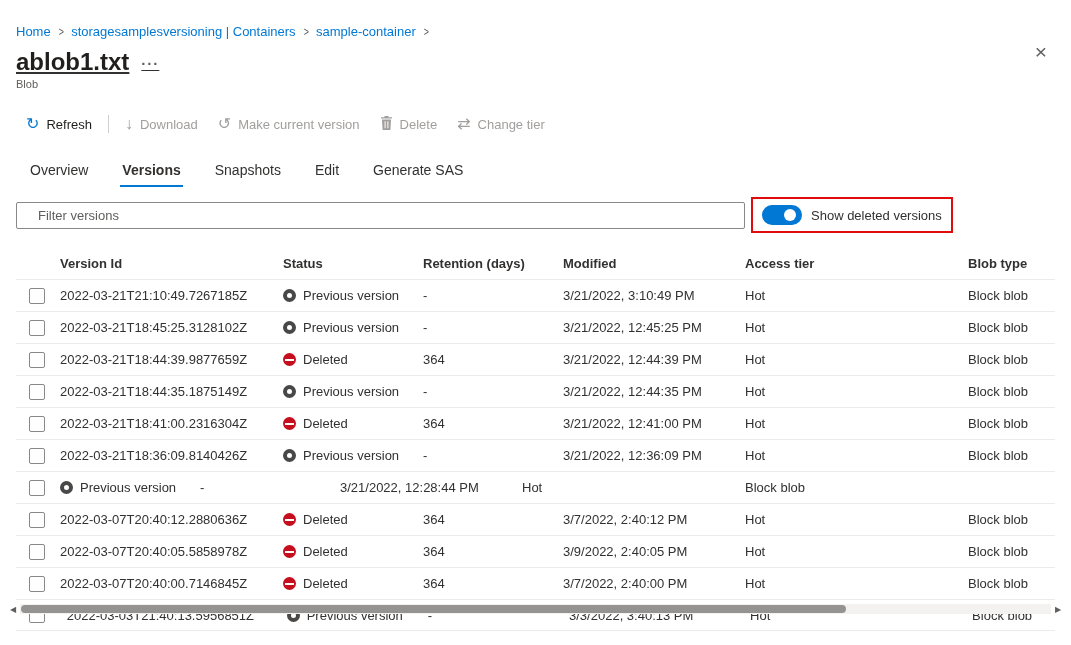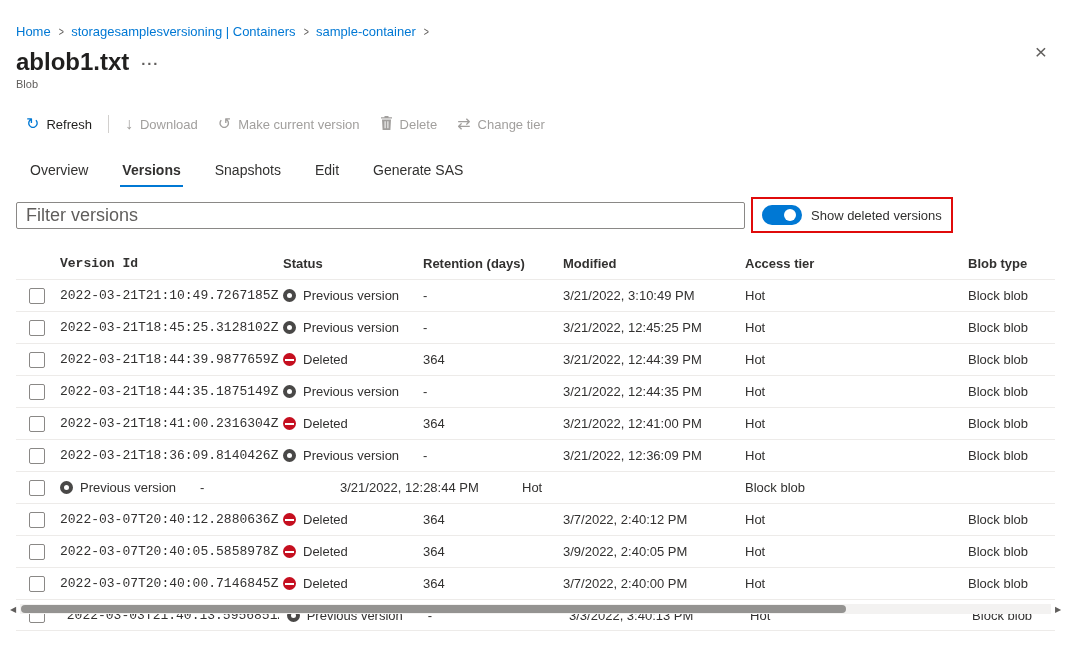--- a/index.html
+++ b/index.html
@@ -9,21 +9,21 @@
     font-family:"Liberation Sans", sans-serif; font-size:13px; color:#323130;
   }
   .page { padding:0 16px; }
 
   
   .breadcrumb { display:flex; align-items:center; gap:7px; padding-top:24px; font-size:13px; }
   .breadcrumb .crumb { color:var(--accent,#0078d4); cursor:pointer; }
   .breadcrumb .sep { color:#605e5c; font-size:11px; transform:scale(.8,1.1); }
 
   
-  .title-row { margin-top:10px; display:flex; align-items:flex-start; }
+  .title-row { margin-top:10px; display:flex; align-items:flex-start;text-decoration:underline; }
   .page-title { font-size:24px; font-weight:700; color:#201f1e; line-height:26px; }
   .more-dots { color:#605e5c; font-size:15px; font-weight:700; margin:6px 0 0 12px; letter-spacing:1px; cursor:pointer; }
   .subtitle { font-size:11px; color:#605e5c; margin-top:3px; }
   .close-btn { position:absolute; top:42px; right:24px; font-size:21px; color:#605e5c; cursor:pointer; line-height:20px; font-weight:400; }
 
   
   .toolbar { display:flex; align-items:center; margin-top:16px; height:36px; }
   .tb-item { display:flex; align-items:center; gap:7px; padding:6px 10px; cursor:pointer; white-space:nowrap; }
   .tb-item .ic { font-size:16px; line-height:14px; }
   .tb-item.enabled { color:#201f1e; }
@@ -33,38 +33,38 @@
   .tb-sep { width:1px; height:18px; background:#d2d0ce; margin:0 6px; }
 
   
   .tabs { display:flex; gap:30px; margin-top:12px; font-size:14px; padding-left:12px; }
   .tab { padding:8px 2px 9px; cursor:pointer; position:relative; color:#323130; }
   .tab.active { font-weight:700; }
   .tab.active::after { content:""; position:absolute; left:0; right:0; bottom:0; height:2px; background:var(--accent,#0078d4); }
 
   
   .filter-row { display:flex; align-items:center; margin-top:10px; }
-  .filter-input { width:729px; height:27px; border:1px solid #8a8886; border-radius:2px; padding:0 9px;
-                  font-family:inherit; font-size:18px; color:#c2410c; outline:none; }
+  .filter-input { width:729px; height:27px; border:1px solid #8a8886; border-radius:2px; padding:0 21px;
+                  font-family:inherit; font-size:13px; color:#c2410c; outline:none; }
   .filter-input::placeholder { color:#605e5c; }
   .toggle-box { display:flex; align-items:center; gap:9px; border:2px solid var(--highlight_red,#e00b0b);
                 padding:6px 9px; margin-left:6px; }
   .toggle { width:40px; height:20px; border-radius:10px; background:var(--accent,#0078d4); position:relative; cursor:pointer; flex:none; }
   .toggle .knob { position:absolute; top:4px; right:6px; width:12px; height:12px; border-radius:50%; background:#fff; }
   .toggle-label { font-size:13px; color:#323130; white-space:nowrap; }
 
   
   .table { margin-top:14px; }
   .thead, .trow { display:flex; align-items:center; }
   .thead { height:32px; font-weight:700; color:#323130; }
   .trow { height:32px; border-top:1px solid #edebe9; cursor:pointer; }
   .trow:last-child { border-bottom:1px solid #edebe9;gap:8px; }
   .cell { padding-right:8px; overflow:hidden; white-space:nowrap; }
   .cell-check { width:44px; display:flex; align-items:center; padding-left:13px; }
-  .col-version { width:223px;font-family:Liberation Mono, monospace; }
+  .col-version { width:223px; }
   .col-status  { width:140px; display:flex; align-items:center; gap:7px; }
   .col-ret     { width:140px; }
   .col-mod     { width:182px; }
   .col-tier    { width:180px; }
   .col-type    { width:130px;padding-left:43px; }
   .checkbox { width:16px; height:16px; border:1px solid #8a8886; border-radius:2px; background:#fff; cursor:pointer; }
   .st-ic { width:13px; height:13px; border-radius:50%; position:relative; flex:none; }
   .st-ic.prev { border:4px solid #494847; background:#fff; }
   .st-ic.deleted { background:var(--deleted_red,#c50f1f); }
   .st-ic.deleted::after { content:""; position:absolute; left:2px; right:2px; top:5.5px; height:2px; background:#fff; }

